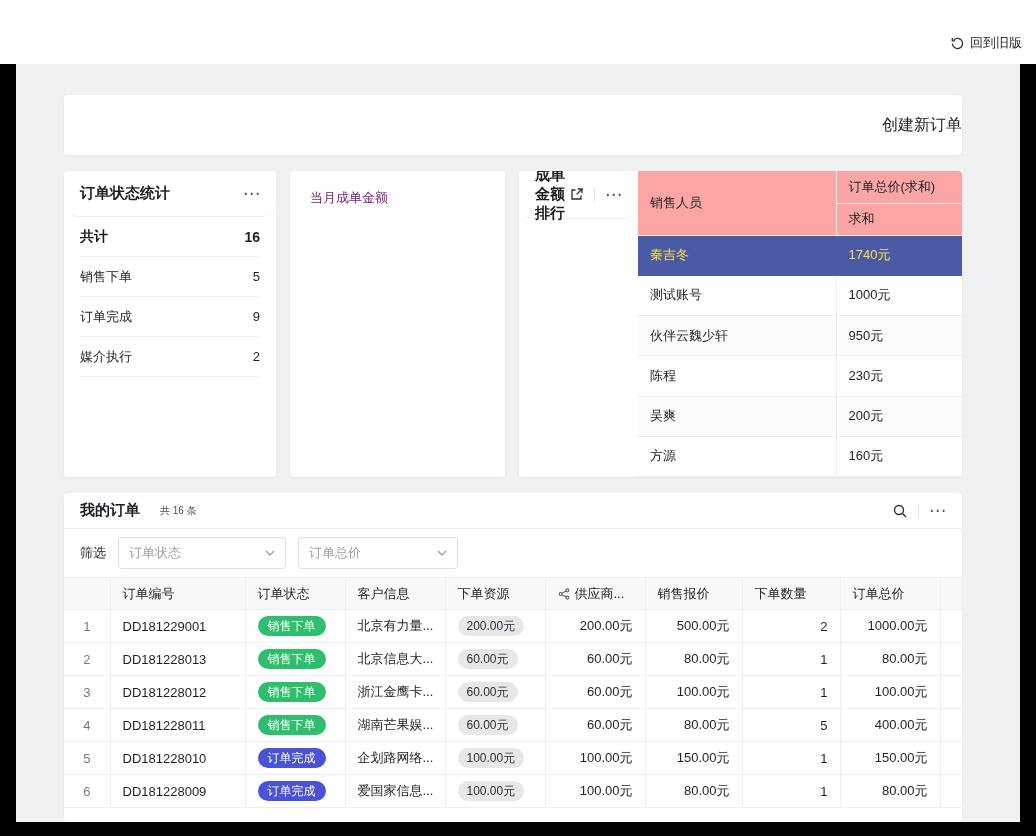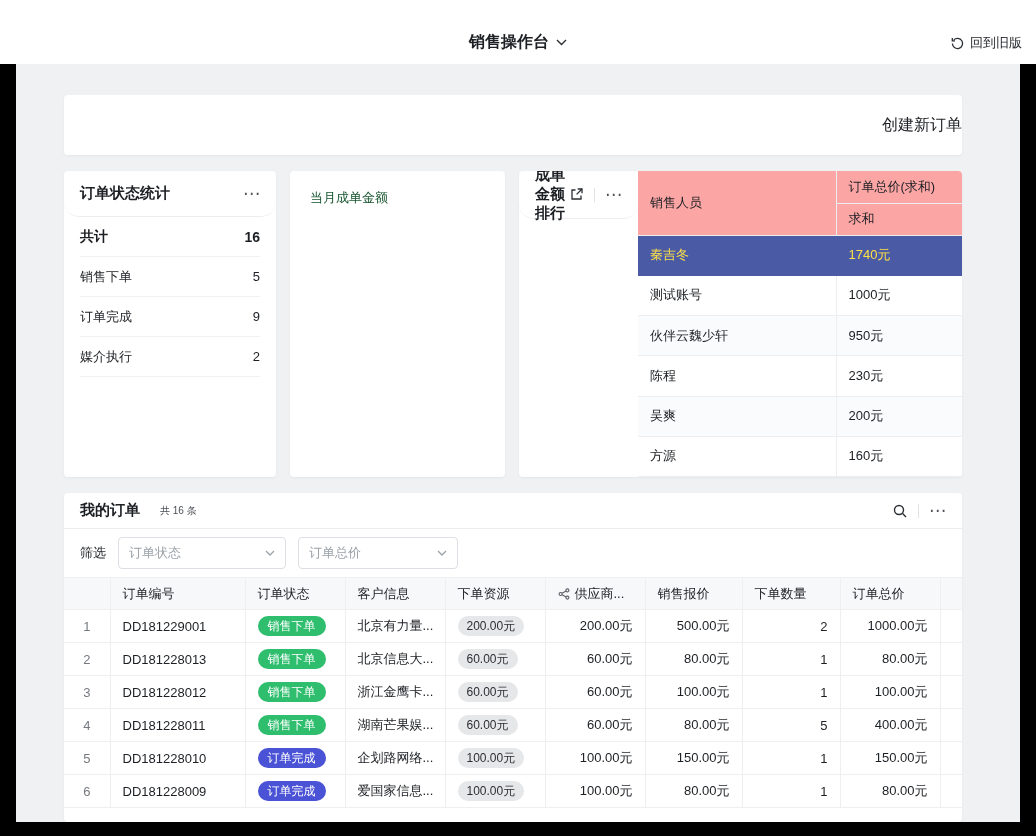--- a/index.html
+++ b/index.html
@@ -56,21 +56,21 @@
   .status-card .card-head { height: 46px; }
   .status-rows { padding: 0 16px; }
   .status-row {
     height: 40px; display: flex; align-items: center; justify-content: space-between;
     font-size: 13px; border-bottom: 1px solid #f0f1f3;
   }
   .status-row.total { font-weight: 700; font-size: 14px; }
 
   
   .amount-card { width: 215px; padding: 18px 20px; }
-  .amount-label { font-size: 13px; color: #14532d; }
+  .amount-label { font-size: 13px; color: #701a75; }
   .amount-value { margin-top: 10px; font-size: 31px; font-weight: 700; letter-spacing: .5px; }
 
   
   .ranking-card { flex: 1; overflow: hidden; display: flex; flex-direction: row; }
   .rank-table { width: 100%; border-collapse: collapse; table-layout: fixed; }
   .rank-table th, .rank-table td {
     border: 1px solid #eceef0; height: 32px; padding: 0 12px;
     font-size: 13px; font-weight: 400; text-align: left;
     white-space: nowrap; overflow: hidden;
   }
@@ -123,28 +123,20 @@
   .money-pill {
     display: inline-block; height: 20px; line-height: 20px; padding: 0 9px;
     border-radius: 10px; background: #e6e7e9; color: #2b2e33; font-size: 12px;
   }
   svg { display: block; }
 </style>
 </head>
 <body>
 
 <header class="topbar">
-  <div class="topbar-center">
-    <span>销售操作台</span>
-    <span>
-      <svg width="11" height="7" viewBox="0 0 11 7" fill="none" stroke="#2b2e33" stroke-width="1.4">
-          <path d="M1 1l4.5 4.5L10 1"></path>
-        </svg>
-    </span>
-  </div>
   <div class="topbar-right">
     <span>
       <svg width="15" height="15" viewBox="0 0 15 15" fill="none" stroke="#2b2e33" stroke-width="1.3">
           <path d="M2.4 7.5a5.1 5.1 0 1 0 1.4-3.6"></path>
           <path d="M2.3 2.1v2.7H5"></path>
         </svg>
     </span>
     <span>回到旧版</span>
   </div>
 </header>

